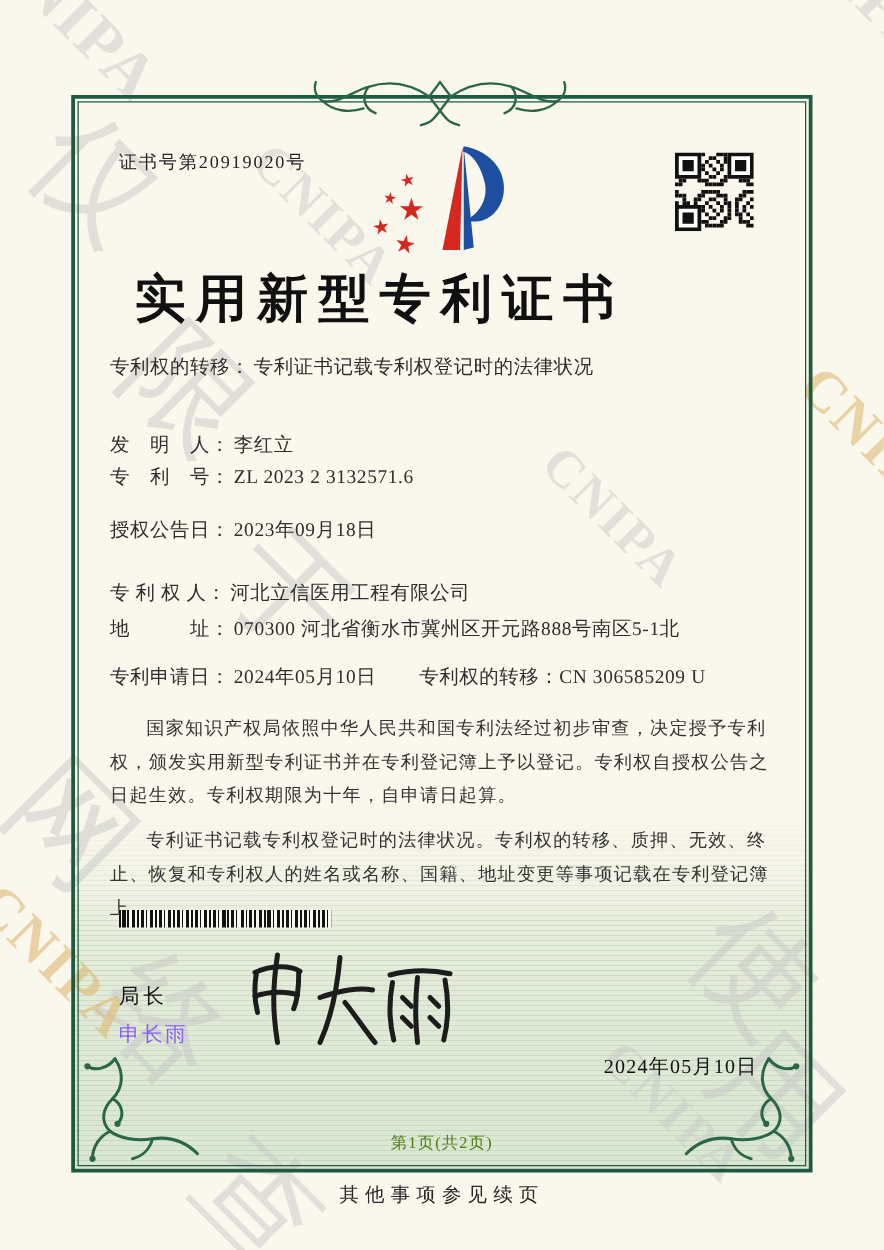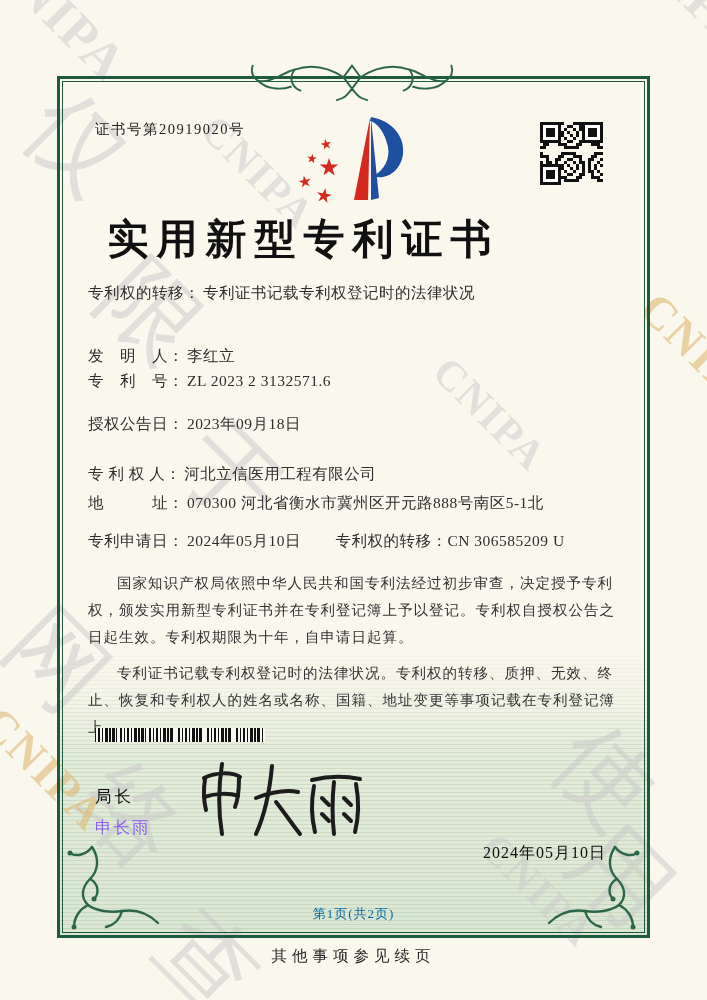--- a/index.html
+++ b/index.html
@@ -59,21 +59,21 @@
   #paragraphs p{margin:0 0 10px 0;text-indent:2em;}
   #barcode{left:95px;top:728px;width:170px;height:14px;z-index:5;position:absolute;
     background-image:repeating-linear-gradient(90deg,
       #121212 0 1.5px,#f7f6f0 1.5px 3px,#121212 3px 5.5px,#f7f6f0 5.5px 7px,
       #121212 7px 8px,#f7f6f0 8px 10.5px,#121212 10.5px 13px,#f7f6f0 13px 14.5px);}
   #signer-title{left:95px;top:786px;font-size:16.5px;letter-spacing:3px;color:#111;}
   #signer-name{left:95px;top:817px;font-size:16.5px;letter-spacing:2px;color:#8b5cf6;}
   #signature{left:192px;top:750px;z-index:5;position:absolute;}
   #issue-date{left:483px;top:843px;font-size:16px;letter-spacing:1px;color:#111;}
   #page-number{left:0;top:905px;width:707px;text-align:center;font-size:13px;
-               color:#0369a1;letter-spacing:1px;}
+               color:#4d7c0f;letter-spacing:1px;}
   #footer-note{left:0;top:946px;width:707px;text-align:center;font-size:15.5px;
                color:#262626;letter-spacing:5px;}
 </style>
 </head>
 <body>
 
 <span class="wm wm-cjk" id="wm-w1">仅</span>
 <span class="wm wm-cjk" id="wm-w2">限</span>
 <span class="wm wm-cjk" id="wm-w3">于</span>
 <span class="wm wm-cjk" id="wm-w4">网</span>

